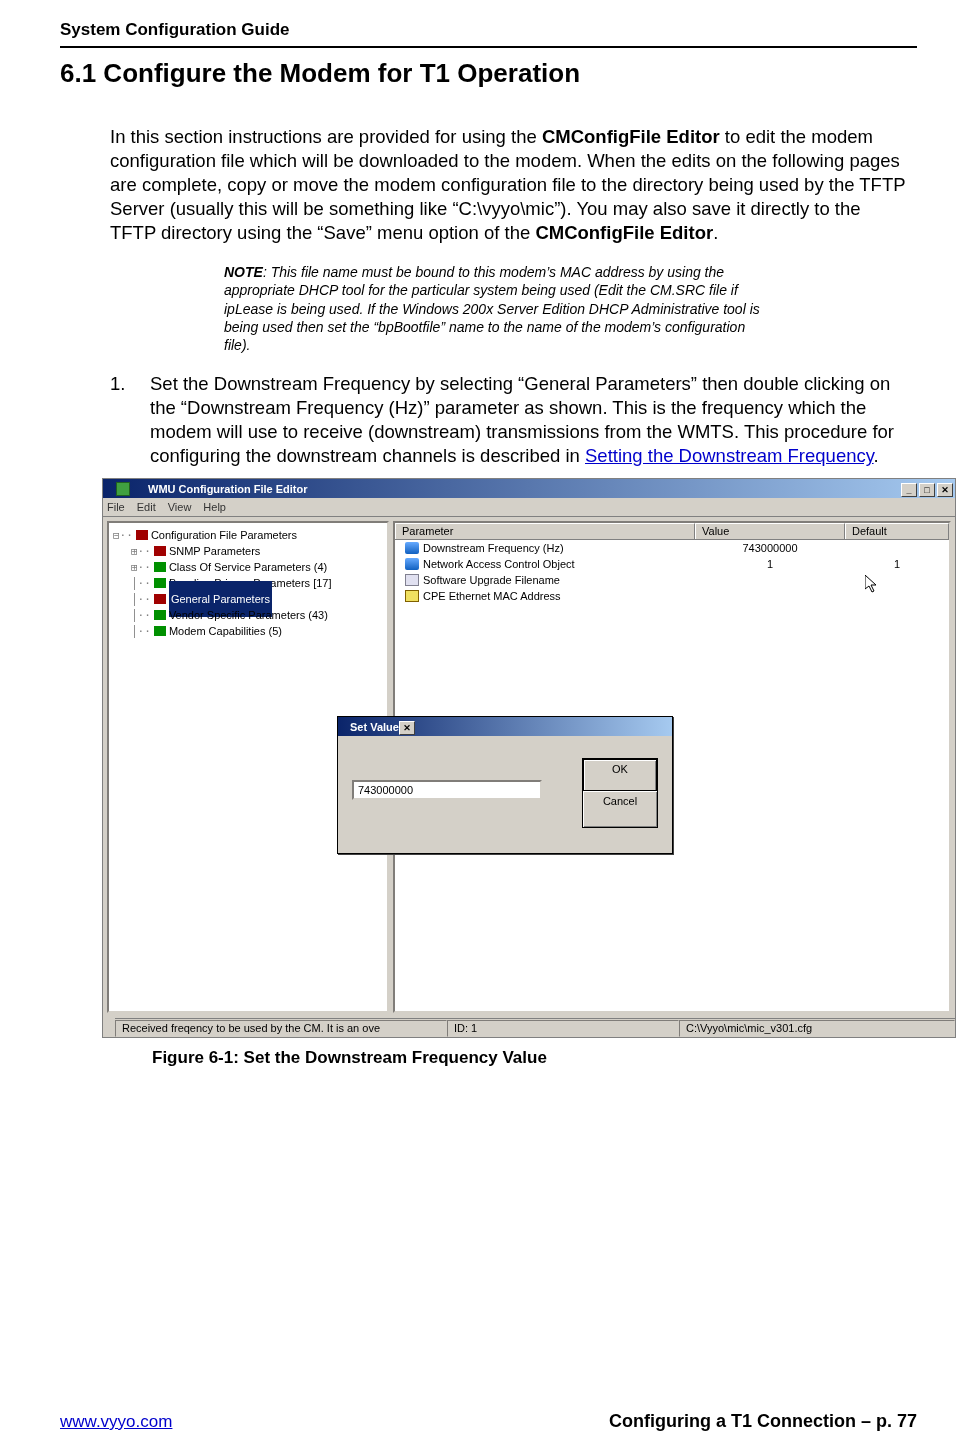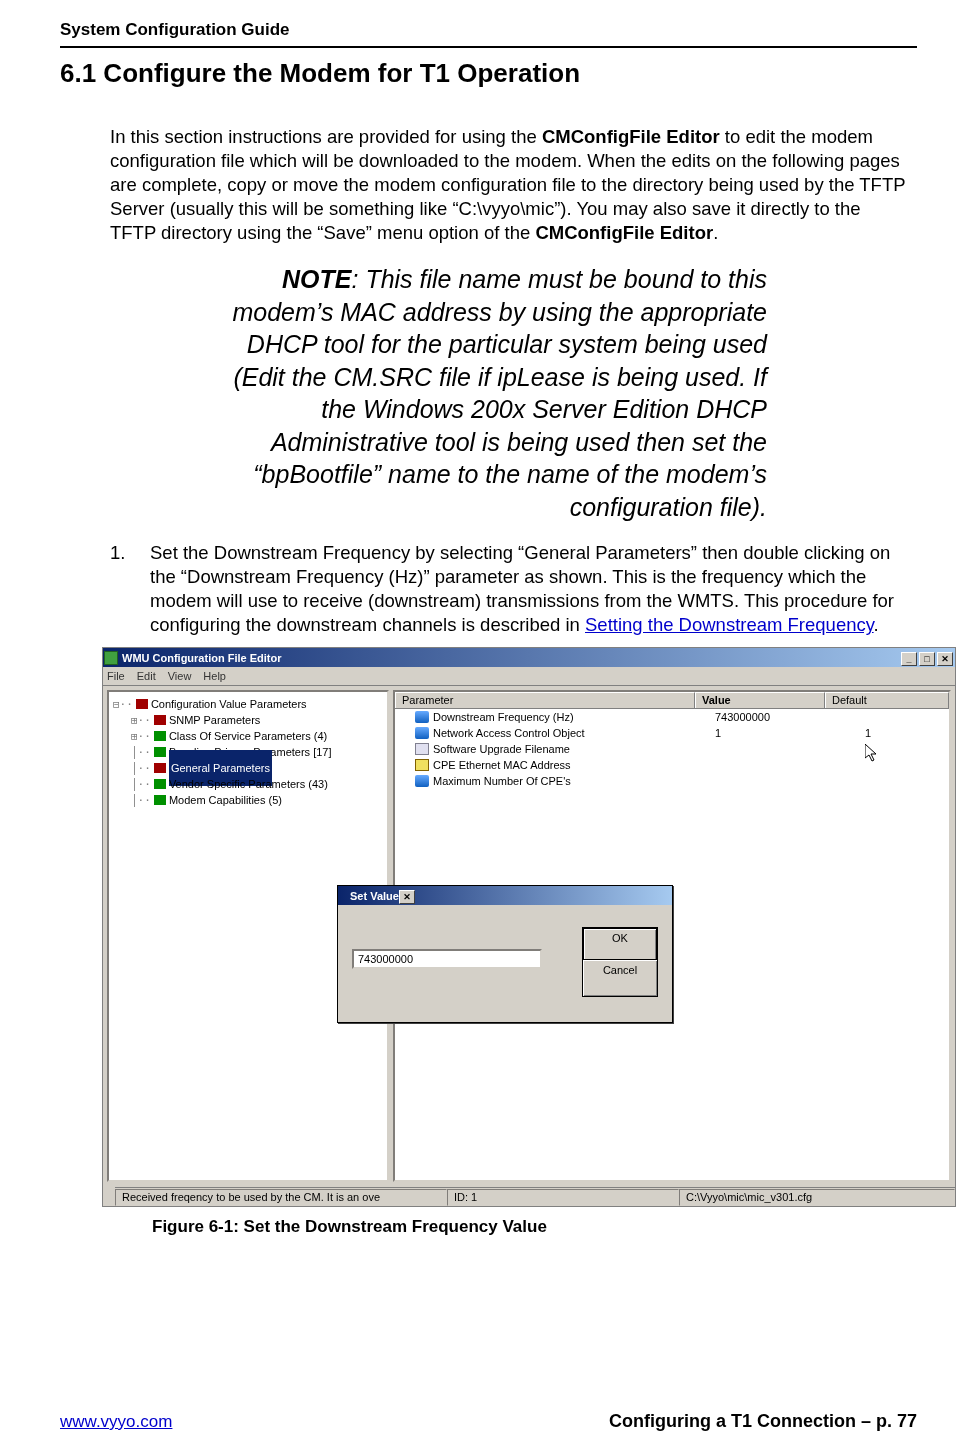--- a/index.html
+++ b/index.html
@@ -30,27 +30,26 @@
   .body-text {
     font-size: 18.5px;
     line-height: 1.3;
     margin-left: 50px;
     margin-right: 10px;
     margin-bottom: 18px;
     text-align: left;
   }
   .bold-inline { font-weight: bold; }
   .note-block {
-    font-size: 25px;
+    font-size: 14px;
     line-height: 1.3;
     font-style: italic;
     margin-left: 164px;
     margin-right: 150px;
     margin-bottom: 18px;
-    text-align: right;
   }
   .note-label { font-weight: bold; font-style: italic; }
   .list-item {
     font-size: 18.5px;
     line-height: 1.3;
     margin-left: 90px;
     margin-right: 10px;
     text-indent: -40px;
     margin-bottom: 10px;
   }
@@ -69,23 +68,24 @@
     font-family: Tahoma, "MS Sans Serif", sans-serif;
     font-size: 11px;
     color: #000;
   }
   .titlebar {
     height: 19px;
     background: linear-gradient(to right, #0a246a, #a6caf0);
     color: #fff;
     display: flex;
     align-items: center;
-    padding-left: 1px;
+    padding-left: 13px;
     font-size: 11px;
     font-weight: bold;
+    gap: 14px;
   }
   .titlebar .tb-icon {
     width: 14px; height: 14px; background: #40a040; margin-right:4px;
     display:inline-block; border:1px solid #206020;
   }
   .titlebar .tb-text { flex:1; }
   .winbtns { display:flex; }
   .winbtn {
     width: 16px; height: 14px; background:#d4d0c8;
     border: 1px solid #fff; border-right-color:#404040; border-bottom-color:#404040;
@@ -123,26 +123,26 @@
   }
   .list-header {
     display:flex; height:17px; background:#d4d0c8;
     border-bottom:1px solid #808080;
   }
   .list-header .col {
     border-right:1px solid #808080; border-top:1px solid #fff;
     border-left:1px solid #fff; padding:1px 6px; font-size:11px;
   }
   .col-param { width:300px; }
-  .col-value { width:130px;font-weight:bold; }
+  .col-value { width:150px; }
   .col-default { flex:1; }
   .list-row {
     display:flex; height:16px; font-size:11px; align-items:center;
   }
-  .list-row .cell { padding:0 20px; }
+  .list-row .cell { padding:0 10px;text-align:center; }
   .cell-param { width:300px; display:flex; align-items:center; }
   .cell-value { width:150px; }
   .cell-default { flex:1; }
   .li-icon { width:14px; height:12px; display:inline-block; margin-right:4px; }
   .li-blue { background: linear-gradient(#6af,#1060c0); border-radius:2px; }
   .li-wrench { background:#e0e0f0; border:1px solid #808090; }
   .li-card { background:#f0e060; border:1px solid #806000; }
   .li-globe { background: radial-gradient(circle at 30% 30%, #6ec0ff, #004090); border-radius:50%; }
   .cursor-arrow {
     position:absolute; width:14px; height:18px; pointer-events:none;
@@ -234,21 +234,21 @@
       <span>View</span>
       <span>Help</span>
     </div>
 
     <div class="workarea">
       <div class="tree-panel" id="tree-panel">
           <div class="tree-row">
             <span class="tree-indent" style="width: 0px;"></span>
             <span class="tree-conn">⊟··</span>
             <span class="tree-icon ti-folder"></span>
-            <span>Configuration Value Parameters</span>
+            <span>Configuration File Parameters</span>
           </div>
           <div class="tree-row">
             <span class="tree-indent" style="width: 18px;"></span>
             <span class="tree-conn">⊞··</span>
             <span class="tree-icon ti-folder"></span>
             <span>SNMP Parameters</span>
           </div>
           <div class="tree-row">
             <span class="tree-indent" style="width: 18px;"></span>
             <span class="tree-conn">⊞··</span>
@@ -312,28 +312,20 @@
               <div class="cell cell-default"></div>
             </div>
             <div class="list-row">
               <div class="cell cell-param">
                 <span class="li-icon li-card"></span>
                 <span>CPE Ethernet MAC Address</span>
               </div>
               <div class="cell cell-value"></div>
               <div class="cell cell-default"></div>
             </div>
-            <div class="list-row">
-              <div class="cell cell-param">
-                <span class="li-icon li-blue"></span>
-                <span>Maximum Number Of CPE's</span>
-              </div>
-              <div class="cell cell-value"></div>
-              <div class="cell cell-default"></div>
-            </div>
           </div>
         <div class="cursor-arrow" style="left:470px; top:52px;">
           <svg width="14" height="18" viewBox="0 0 14 18">
               <path d="M0 0 L0 14 L4 11 L7 17 L9 16 L6 10 L11 10 Z" fill="#fff" stroke="#000" stroke-width="1"></path>
             </svg>
         </div>
       </div>
     </div>
 
     <div class="dialog">

